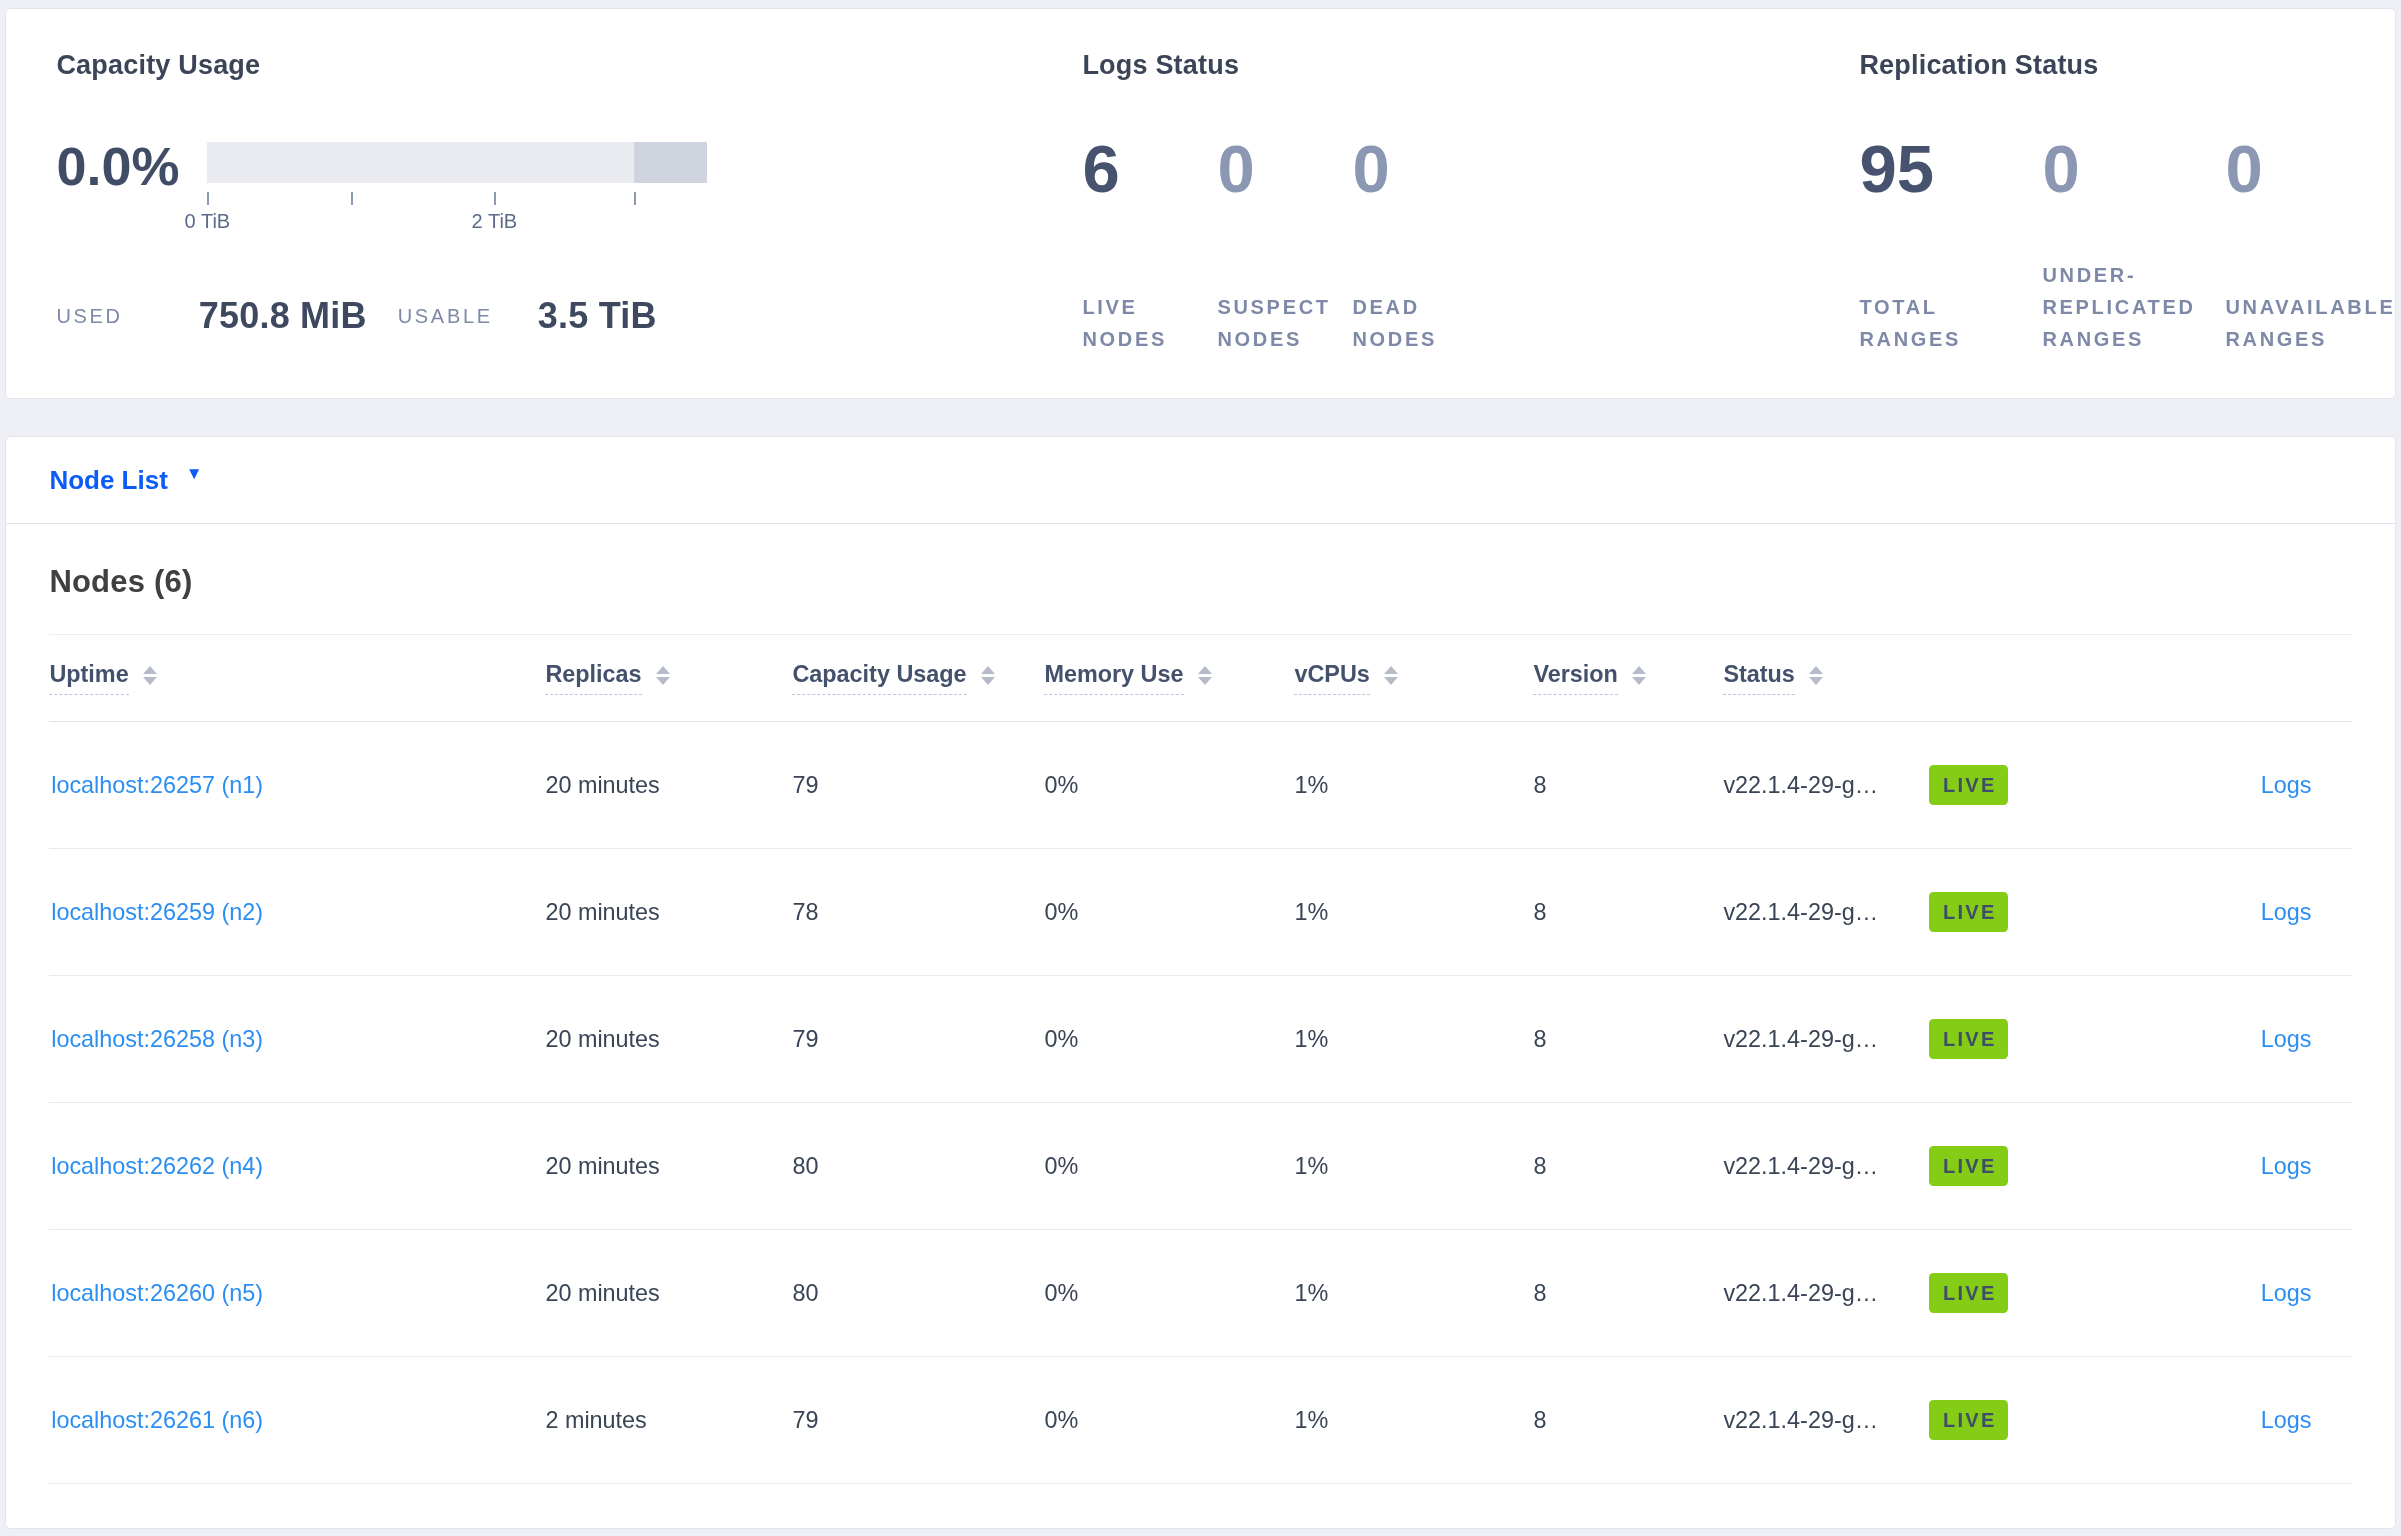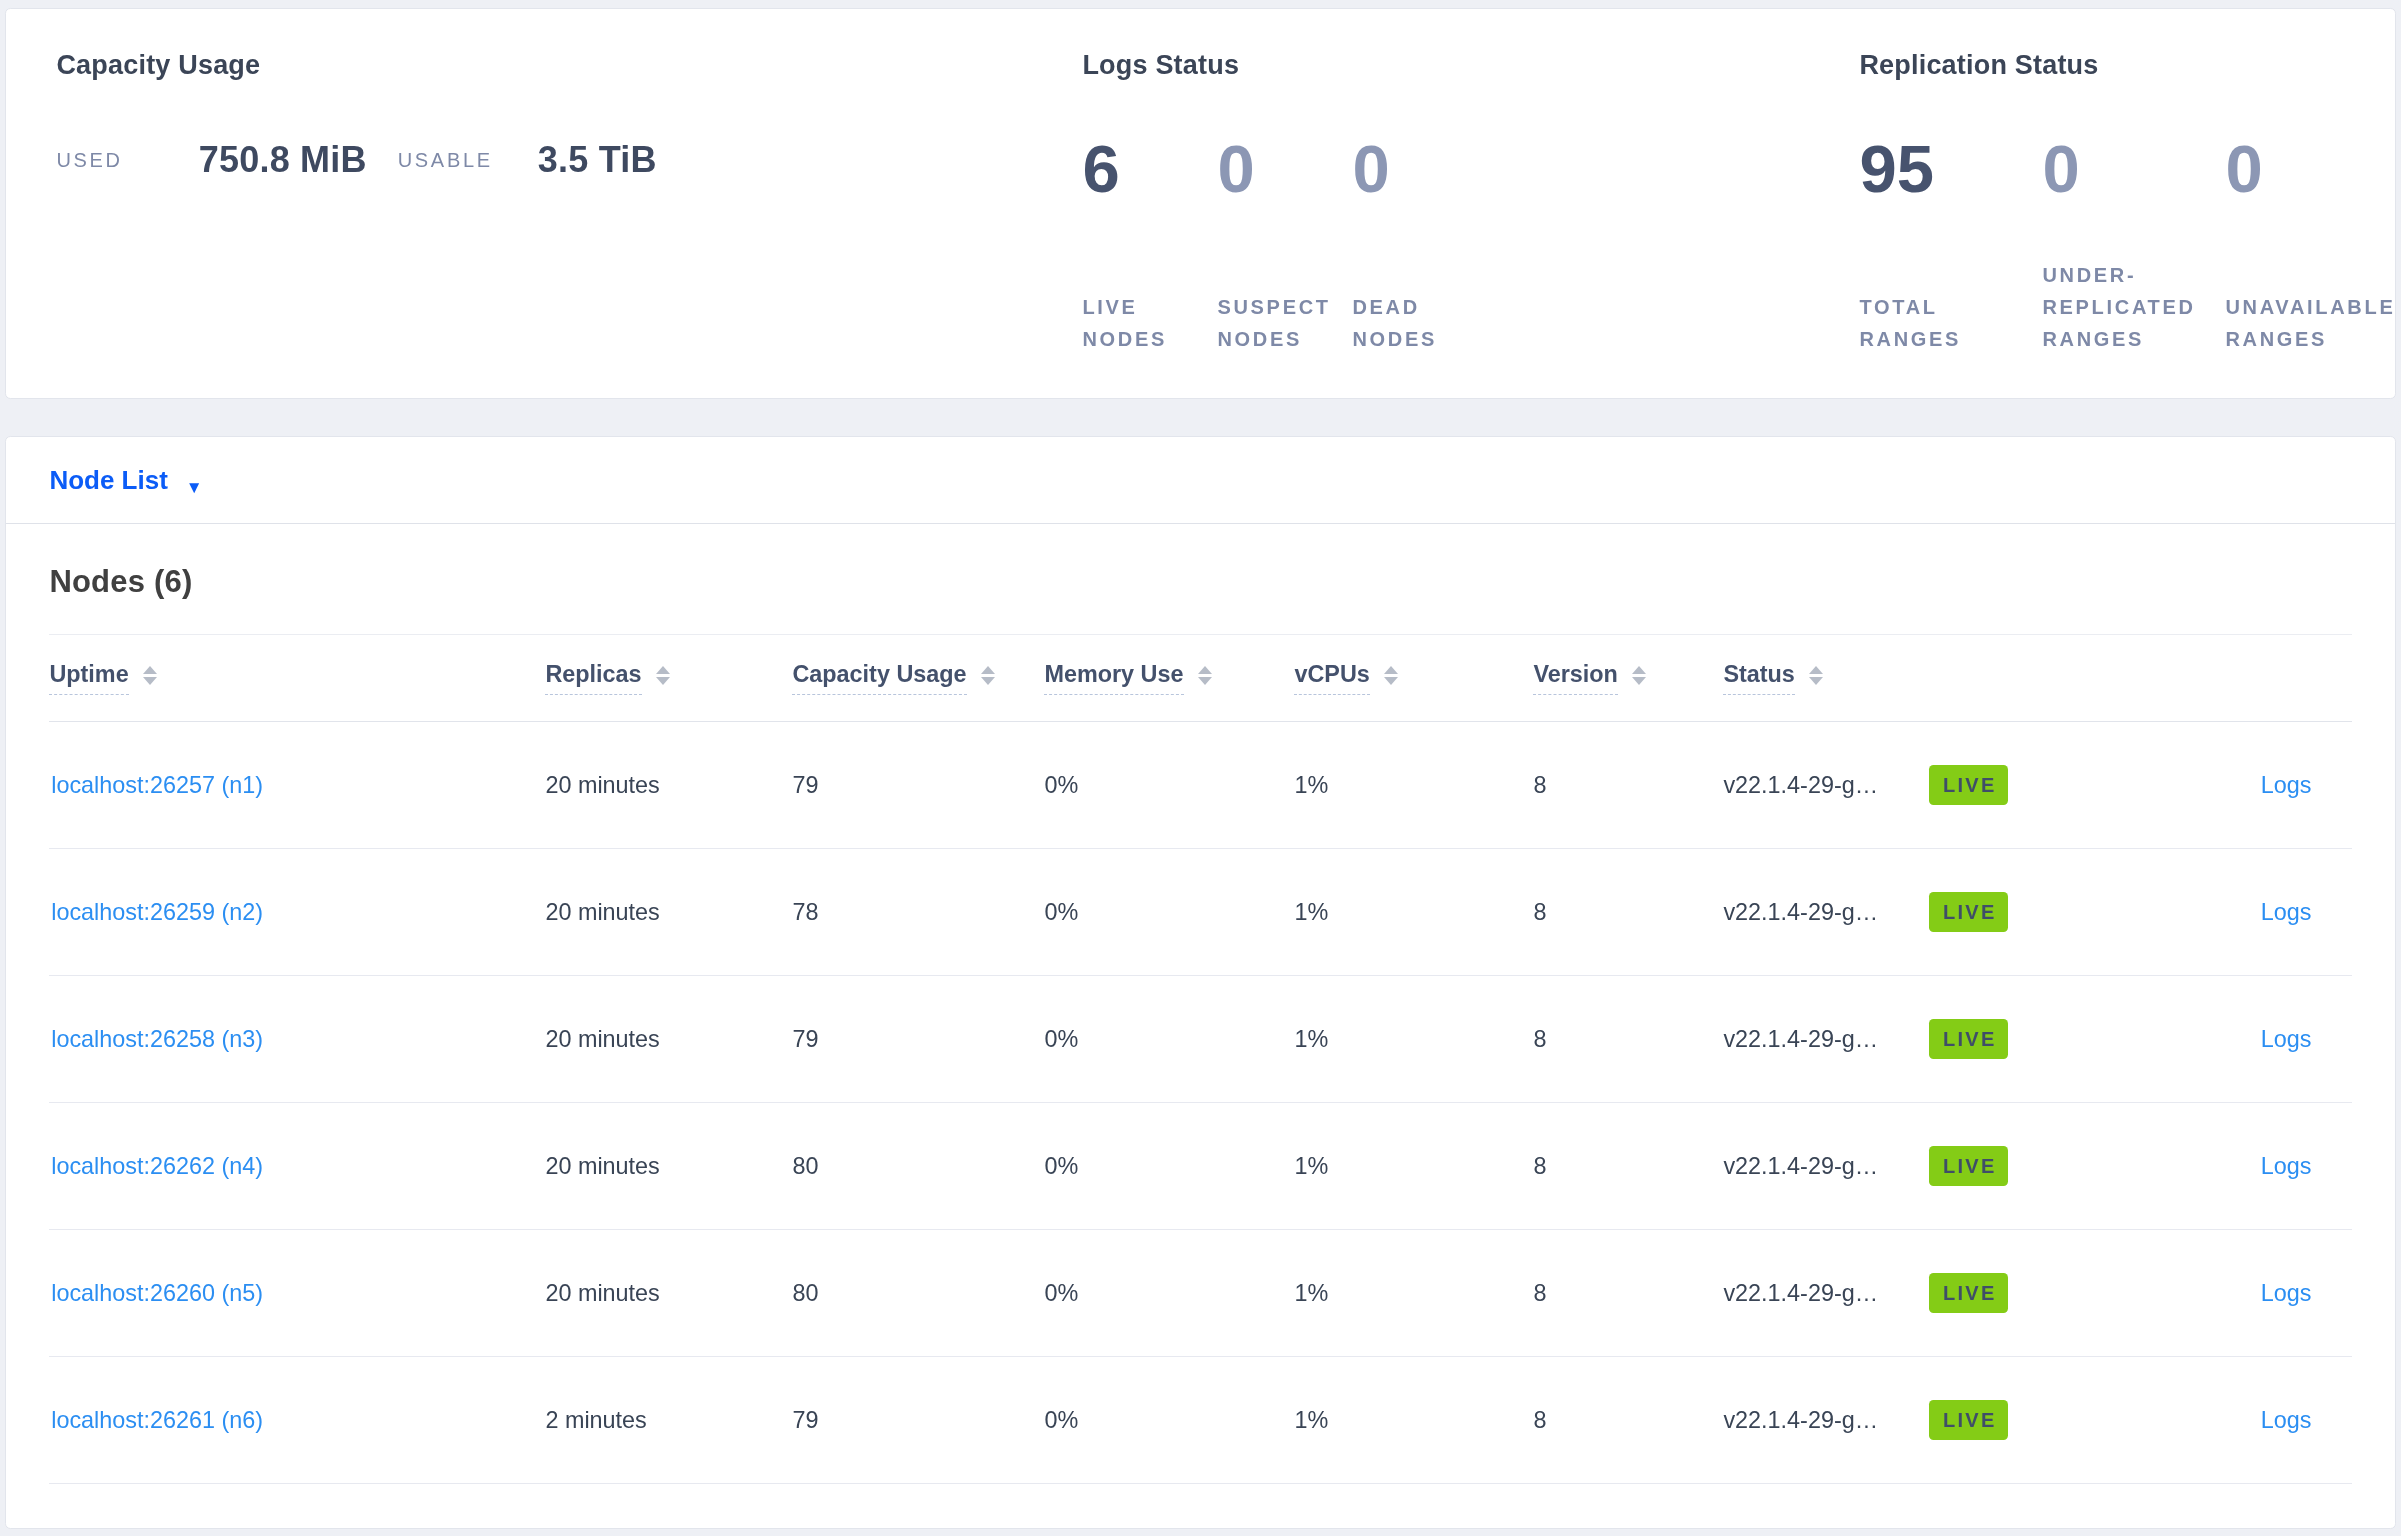--- a/index.html
+++ b/index.html
@@ -119,21 +119,21 @@
   .list-card { height: 1093px; overflow: hidden; }
   .list-dropdown-row {
     height: 87px;
     display: flex;
     align-items: center;
     padding: 0 43px;
     border-bottom: 0.9px solid #dfe2e9;
   }
   .dropdown-toggle {
     display: inline-flex;
-    align-items: flex-end;
+    align-items: flex-start;
     cursor: pointer;
     color: #0b5cf7;
     font-size: 26px;
     font-weight: 700;
   }
   .dropdown-caret {
     margin-left: 18px;
     font-size: 17px;
     line-height: 1;
     color: #0b5cf7;
@@ -207,20 +207,38 @@
 </style>
 </head>
 <body>
 
 <div class="page">
 
   <section class="card overview-card">
 
     <div class="ov-section sec-capacity">
       <h3>Capacity Usage</h3>
+      <div class="cap-row">
+        <div class="cap-percent">0.0%</div>
+        <div class="cap-chart">
+          <div class="cap-bar">
+            <div class="cap-bar-dark"></div>
+          </div>
+          <div class="cap-ticks">
+            <span class="cap-tick" style="left:0%"></span>
+            <span class="cap-tick" style="left:28.7%"></span>
+            <span class="cap-tick" style="left:57.4%"></span>
+            <span class="cap-tick" style="left:85.3%"></span>
+          </div>
+          <div class="cap-tick-labels">
+            <span class="cap-tick-label" style="left:0%">0 TiB</span>
+            <span class="cap-tick-label" style="left:57.4%">2 TiB</span>
+          </div>
+        </div>
+      </div>
       <div class="cap-kv">
         <span class="kv-label kv-used-label">USED</span>
         <span class="kv-value kv-used-value">750.8 MiB</span>
         <span class="kv-label kv-usable-label">USABLE</span>
         <span class="kv-value">3.5 TiB</span>
       </div>
     </div>
 
     <div class="ov-section sec-nodes">
       <h3>Logs Status</h3>

